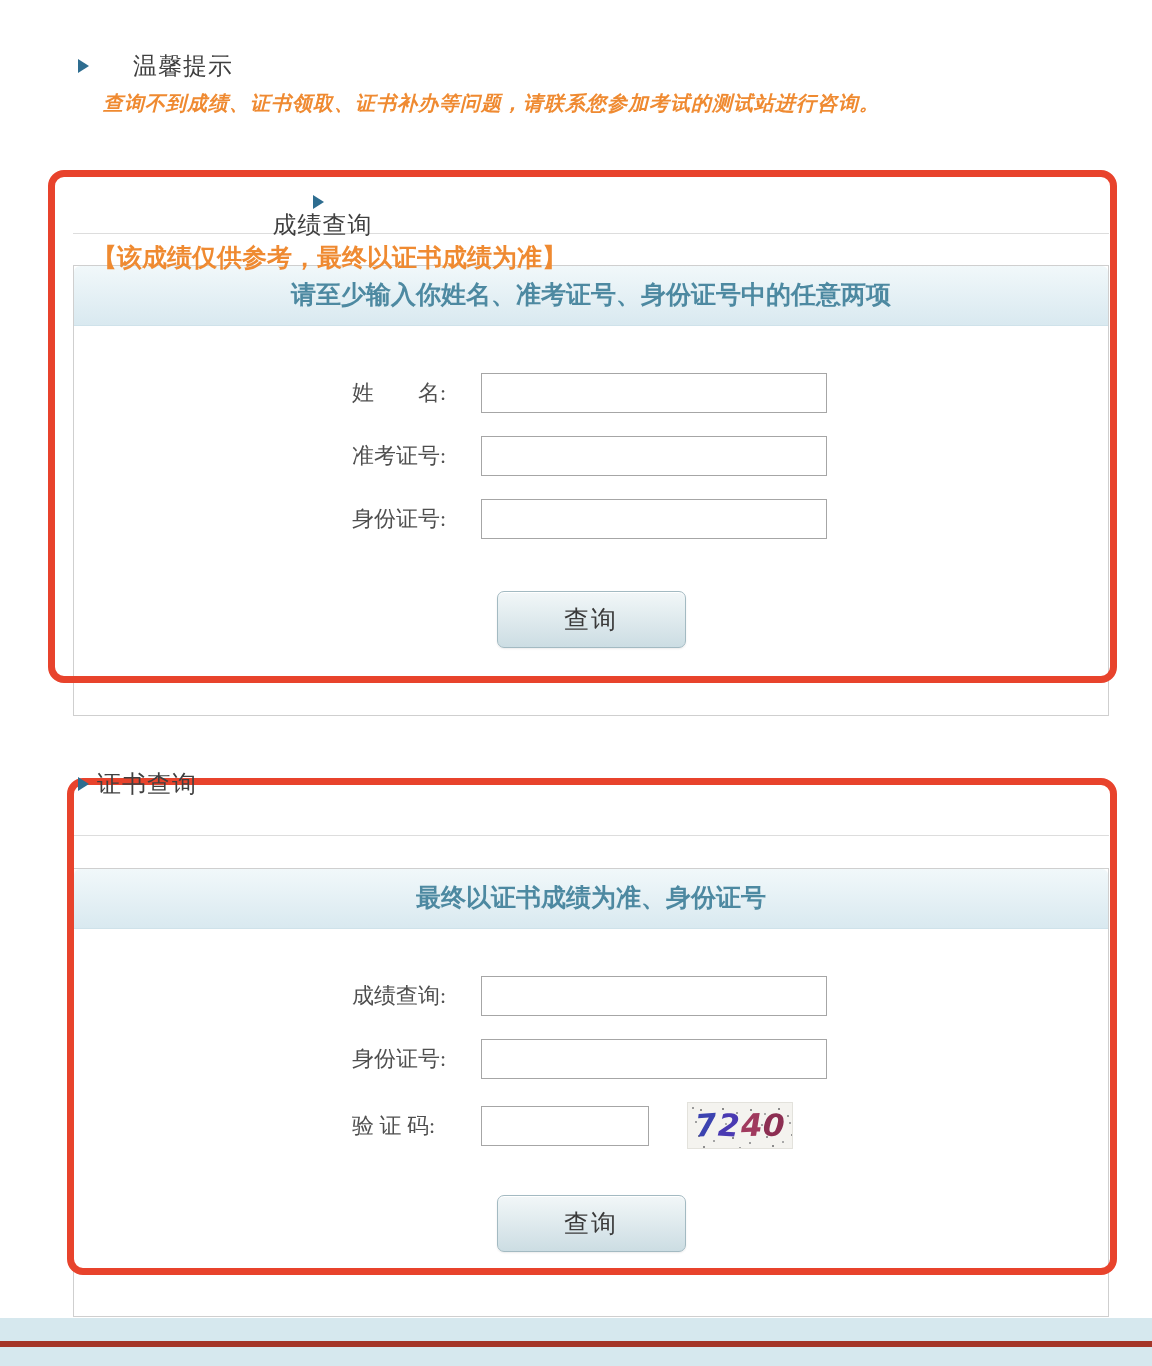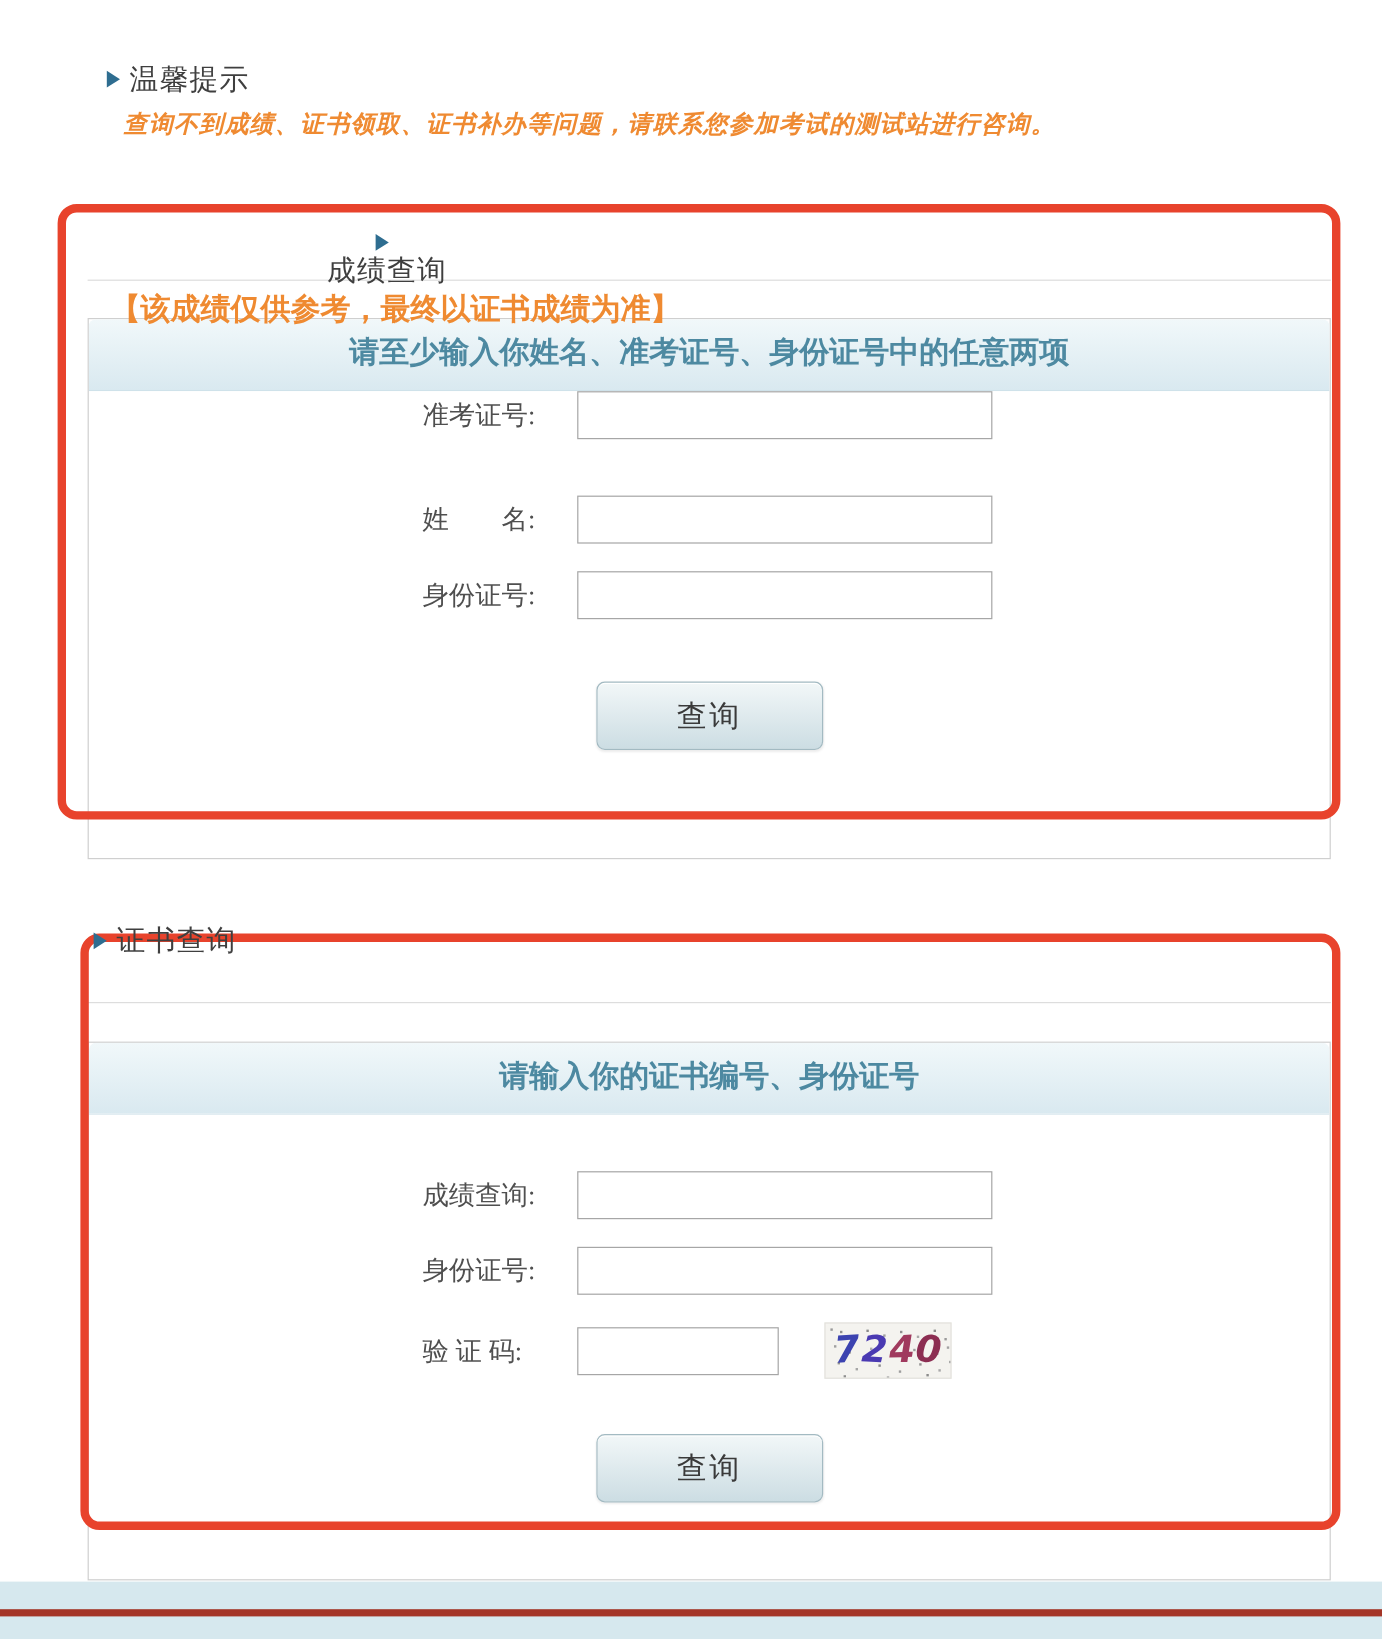--- a/index.html
+++ b/index.html
@@ -80,61 +80,61 @@
 
   
   .footer-band { position:absolute; left:0; top:1318px; width:1152px; height:48px;
     background:#d6e8ee; }
   .footer-line { position:absolute; left:0; top:1341px; width:1152px; height:6px;
     background:#a43527; }
 </style>
 </head>
 <body>
 
-<div class="title-row" style="left:89px; top:50px;">
+<div class="title-row" style="left:78px; top:50px;gap:36px;">
   <span class="tri"></span>
   <span class="sec-title">温馨提示</span>
 </div>
 <div class="notice-tip">查询不到成绩、证书领取、证书补办等问题，请联系您参加考试的测试站进行咨询。</div>
 
 <div class="red-box" id="red-box-score"></div>
 <div class="red-box" id="red-box-cert"></div>
 
 <div class="title-row" style="left:78px; top:195px; z-index:7;flex-direction:column;">
   <span class="tri"></span>
   <span class="sec-title">成绩查询</span>
   <span class="sec-note">【该成绩仅供参考，最终以证书成绩为准】</span>
 </div>
 <div class="hr" style="top:233px;"></div>
 
 <div class="panel" id="panel-score">
   <div class="banner">请至少输入你姓名、准考证号、身份证号中的任意两项</div>
+  <div class="form-row first">
+    <span class="f-label">姓　　名:</span>
+    <input class="f-input" type="text" style="">
+  </div>
   <div class="form-row">
     <span class="f-label">准考证号:</span>
-    <input class="f-input" type="text" style="">
-  </div>
-  <div class="form-row first">
-    <span class="f-label">姓　　名:</span>
     <input class="f-input" type="text" style="">
   </div>
   <div class="form-row">
     <span class="f-label">身份证号:</span>
     <input class="f-input" type="text" style="">
   </div>
   <button class="query-btn" id="btn-score">查询</button>
 </div>
 
 <div class="title-row" style="left:78px; top:768px; z-index:7;">
   <span class="tri"></span>
   <span class="sec-title">证书查询</span>
 </div>
 <div class="hr" style="top:835px;"></div>
 
 <div class="panel" id="panel-cert">
-  <div class="banner">请输入你的证书编号、身份证号</div>
+  <div class="banner">最终以证书成绩为准、身份证号</div>
   <div class="form-row first">
     <span class="f-label">成绩查询:</span>
     <input class="f-input" type="text" style="">
   </div>
   <div class="form-row">
     <span class="f-label">身份证号:</span>
     <input class="f-input" type="text" style="">
   </div>
   <div class="form-row tall">
     <span class="f-label">验 证 码:</span>

